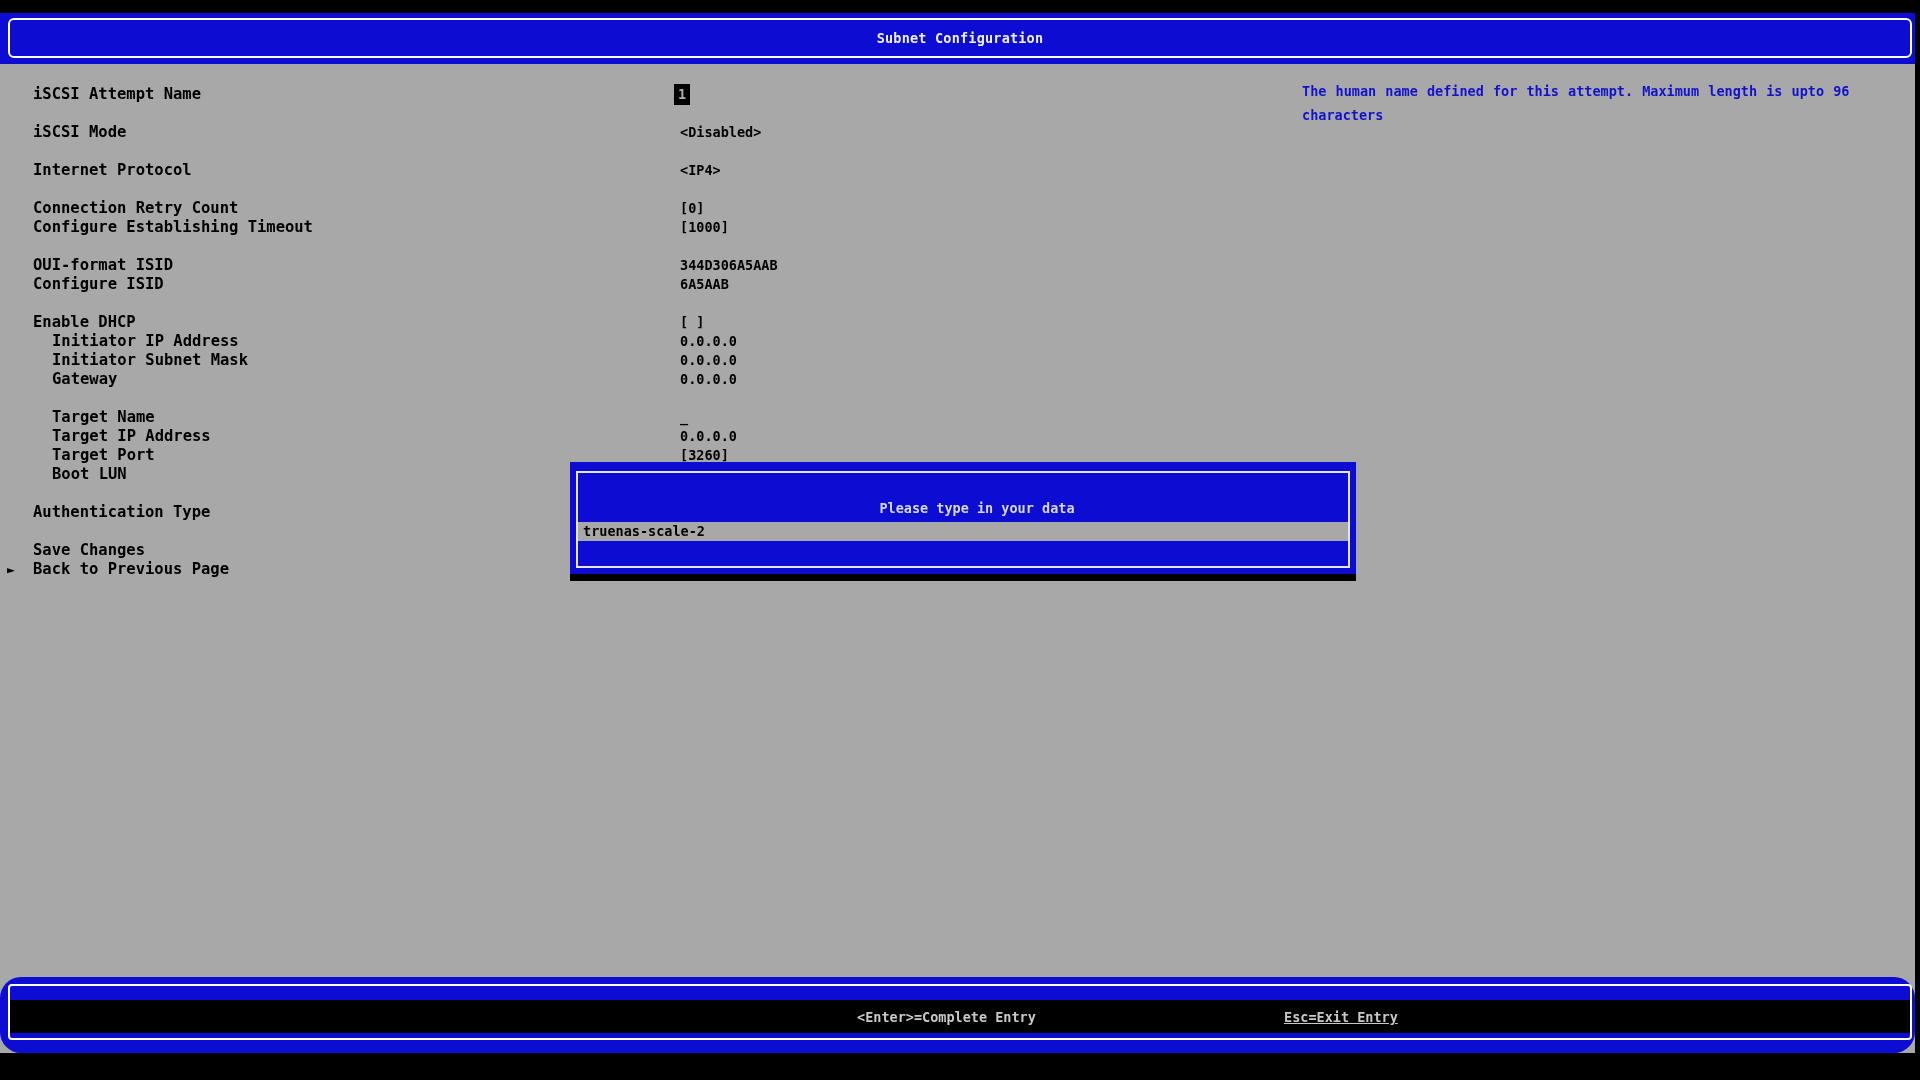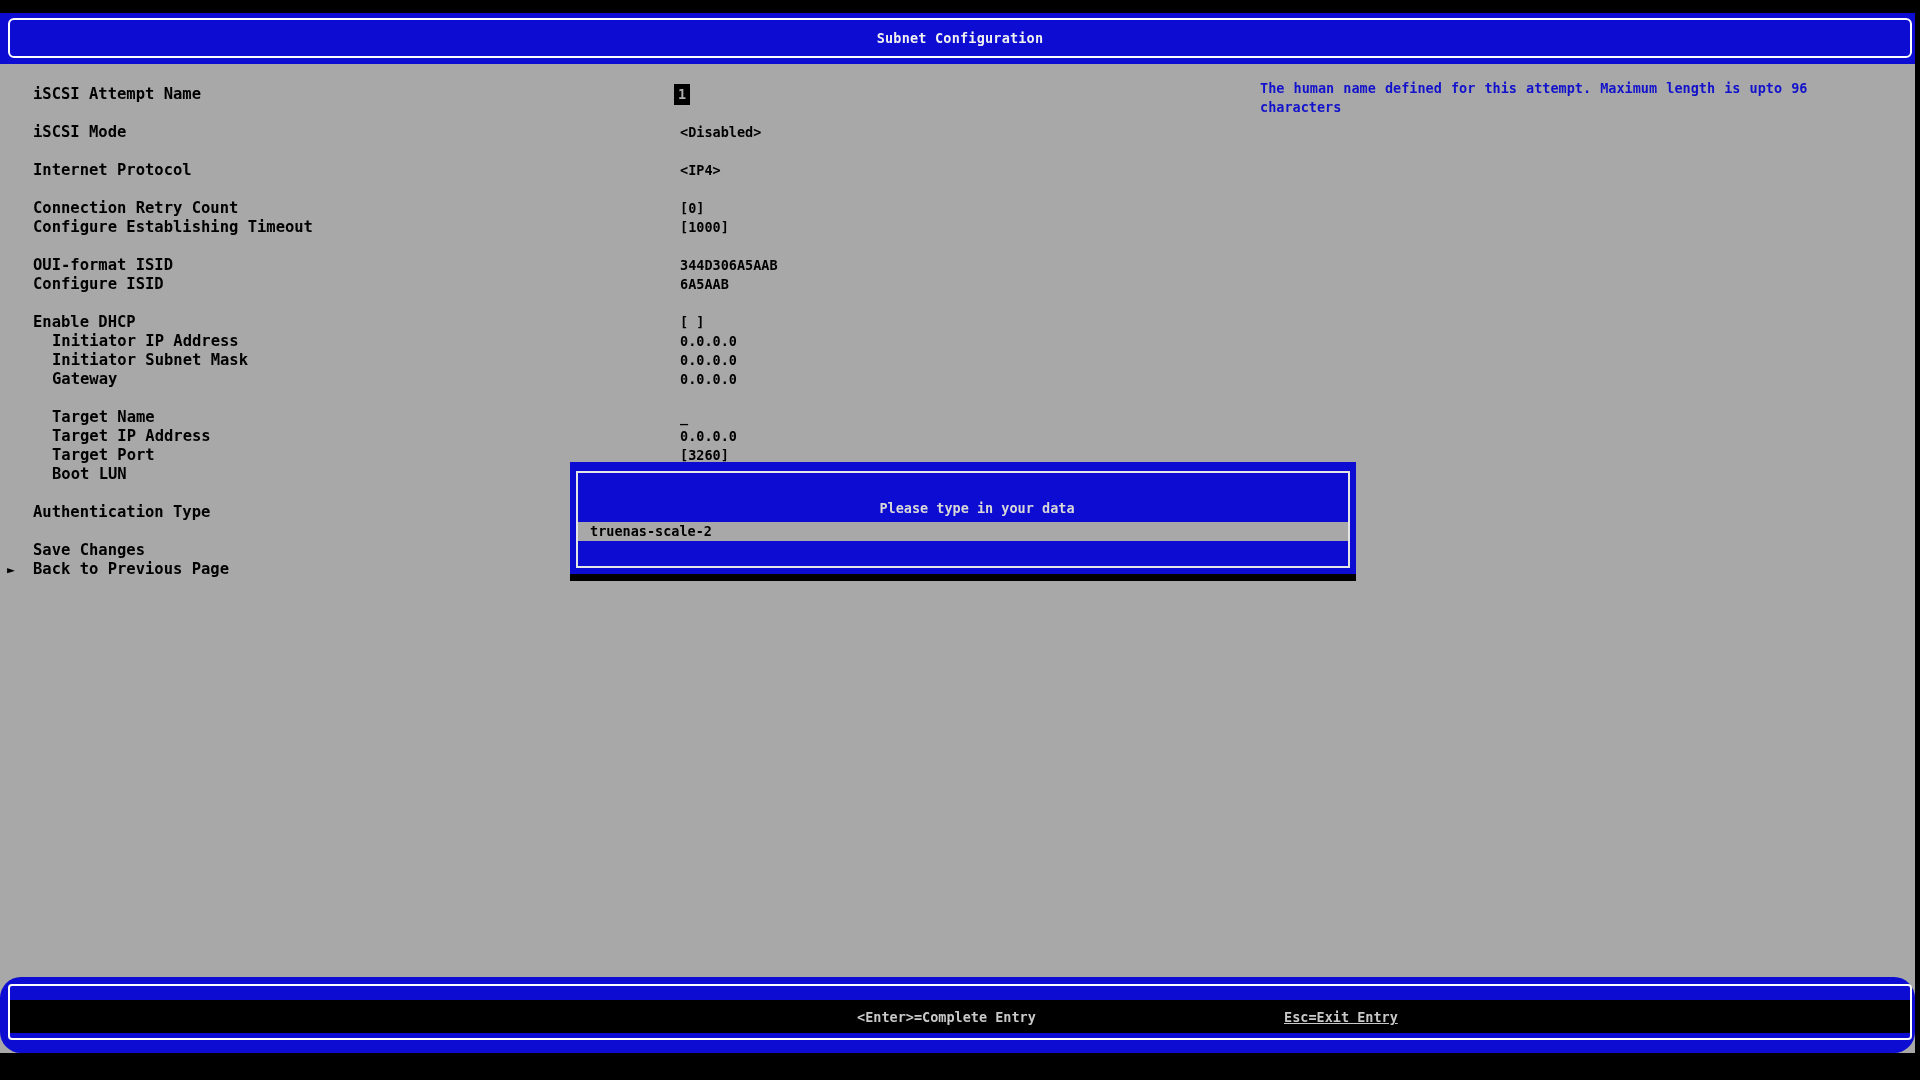--- a/index.html
+++ b/index.html
@@ -25,31 +25,31 @@
 
   
   .row{position:absolute;left:8px;width:1290px;height:19px;line-height:19px;}
   .lbl{position:absolute;left:25px;top:0;font-size:15.5px;color:#000;white-space:pre;}
   .row.indent .lbl{left:44px;}
   .val{position:absolute;left:672px;top:0;font-size:13.5px;color:#000;white-space:pre;}
   .val.inv{left:666px;top:-1px;background:#000;color:#aeaeae;padding:1px 4px;}
   .arrow{position:absolute;left:7px;top:560px;font-size:13px;line-height:19px;color:#000;}
 
   
-  .help{position:absolute;left:1260px;top:79px;width:560px;
-    font-size:13.5px;line-height:19px;color:var(--blue-text);word-spacing:1px;}
+  .help{position:absolute;left:1302px;top:79px;width:560px;
+    font-size:13.5px;line-height:24px;color:var(--blue-text);word-spacing:1px;}
 
   
   .dialog{position:absolute;left:570px;top:462px;width:786px;height:112px;
     background:var(--blue);box-shadow:0 7px 0 #000;z-index:10;}
   .dialog-inner{position:absolute;left:6px;right:6px;top:9px;bottom:6px;border:2px solid #e6e6e6;}
   .dialog-title{position:absolute;left:0;right:0;top:37px;text-align:center;
     color:#d8d8d8;font-size:13.5px;line-height:19px;white-space:pre;margin-left:28px;}
   .dialog-input{position:absolute;left:8px;right:8px;top:60px;height:19px;z-index:2;
-    background:var(--gray);color:#000;font-size:13.5px;line-height:19px;padding-left:12px;white-space:pre;}
+    background:var(--gray);color:#000;font-size:13.5px;line-height:19px;padding-left:5px;white-space:pre;}
 
   
   .footerbar{position:absolute;left:0;top:977px;width:1915px;height:76px;background:var(--blue);border-radius:21px;}
   .footer-border{position:absolute;left:8px;right:3px;top:7px;height:52px;border:2px solid #fff;border-radius:4px;}
   .footer-black{position:absolute;left:10px;right:5px;top:23px;height:33px;background:#000;}
   .hint{position:absolute;top:31px;color:#c9c9c9;font-size:13.5px;line-height:19px;white-space:pre;}
   .hint.enter{left:857px;}
   .hint.esc{left:1284px;text-decoration:underline;}
 </style>
 </head>

